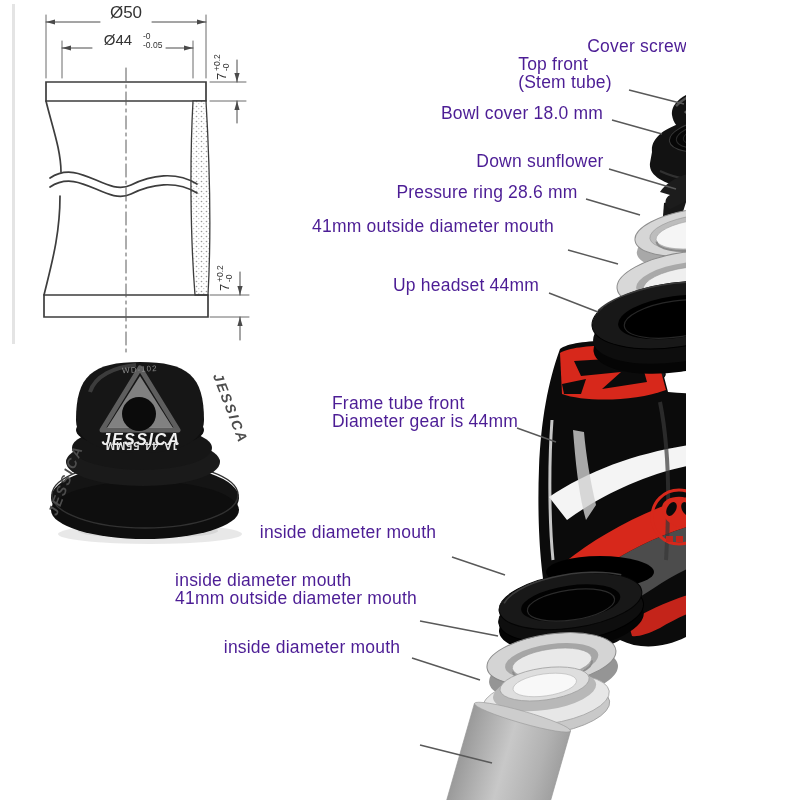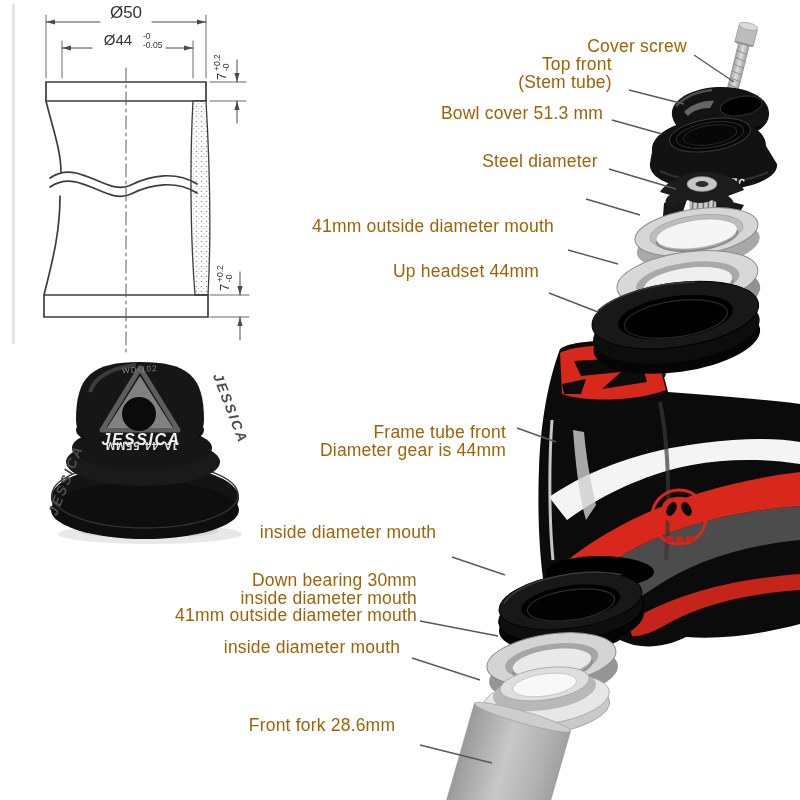--- a/index.html
+++ b/index.html
@@ -1,29 +1,29 @@
 <!DOCTYPE html>
 <html><head>
 <meta charset="utf-8">
 <style>
   html,body{margin:0;padding:0;background:#fff;}
-  #stage{position:relative;width:800px;height:800px;background:#ffffff;overflow:hidden;
+  #stage{position:relative;width:686px;height:800px;background:#ffffff;overflow:hidden;
          font-family:"Liberation Sans","DejaVu Sans",sans-serif;}
   #artwork{position:absolute;left:0;top:0;}
-  .lbl{position:absolute;transform:translateX(-50%);text-align:right;color:#a16207;
+  .lbl{position:absolute;transform:translateX(-50%);text-align:left;color:#4c1d95;
        font-size:17.5px;line-height:17.5px;letter-spacing:.2px;white-space:nowrap;}
   .lbl div{white-space:nowrap;}
   #lbl-cover-screw{left:637px;top:38px;}
   #lbl-top-cover{left:565px;top:56px;}
   #lbl-bowl-cover{left:522px;top:105px;}
   #lbl-steel-sunflower{left:540px;top:153px;}
   #lbl-pressure-ring{left:487px;top:184px;}
   #lbl-up-headset-30{left:433px;top:218px;}
-  #lbl-up-headset-44{left:466px;top:263px;}
-  #lbl-frame-tube{left:413px;top:395px;margin-top:29px;}
+  #lbl-up-headset-44{left:466px;top:277px;}
+  #lbl-frame-tube{left:425px;top:395px;}
   #lbl-down-bearing-55{left:348px;top:524px;}
   #lbl-down-bearing-30{left:296px;top:572px;}
   #lbl-bottom-gear{left:312px;top:639px;}
   #lbl-front-fork{left:322px;top:717px;}
 </style>
 </head>
 <body>
 
 <div id="stage">
 
@@ -294,43 +294,44 @@
 </svg>
 
   <div class="lbl" id="lbl-cover-screw">
     <div>Cover screw</div>
   </div>
   <div class="lbl" id="lbl-top-cover">
     <div>Top front</div>
     <div>(Stem tube)</div>
   </div>
   <div class="lbl" id="lbl-bowl-cover">
-    <div>Bowl cover 51.3 mm</div>
+    <div>Bowl cover 18.0 mm</div>
   </div>
   <div class="lbl" id="lbl-steel-sunflower">
-    <div>Steel diameter</div>
+    <div>Down sunflower</div>
+  </div>
+  <div class="lbl" id="lbl-pressure-ring">
+    <div>Pressure ring 28.6 mm</div>
   </div>
   <div class="lbl" id="lbl-up-headset-30">
     <div>41mm outside diameter mouth</div>
   </div>
   <div class="lbl" id="lbl-up-headset-44">
     <div>Up headset 44mm</div>
   </div>
   <div class="lbl" id="lbl-frame-tube">
     <div>Frame tube front</div>
     <div>Diameter gear is 44mm</div>
   </div>
   <div class="lbl" id="lbl-down-bearing-55">
     <div>inside diameter mouth</div>
   </div>
   <div class="lbl" id="lbl-down-bearing-30">
-    <div>Down bearing 30mm</div>
     <div>inside diameter mouth</div>
     <div>41mm outside diameter mouth</div>
   </div>
   <div class="lbl" id="lbl-bottom-gear">
     <div>inside diameter mouth</div>
   </div>
   <div class="lbl" id="lbl-front-fork">
-    <div>Front fork 28.6mm</div>
   </div>
 
 </div>
 
 </body></html>

